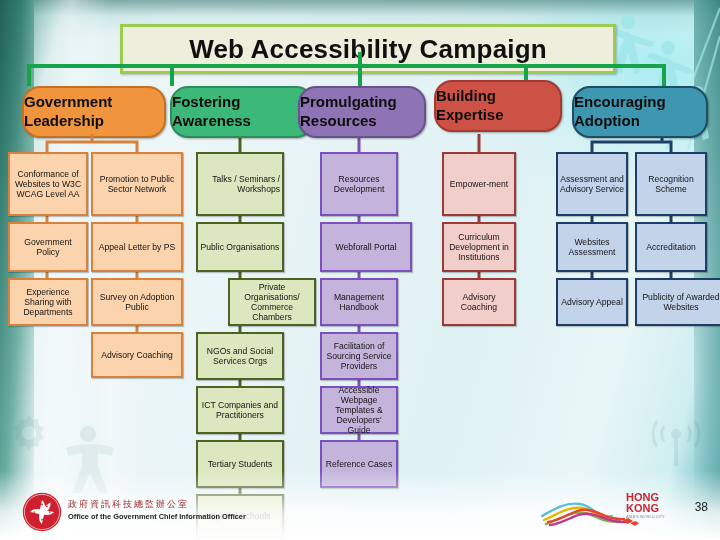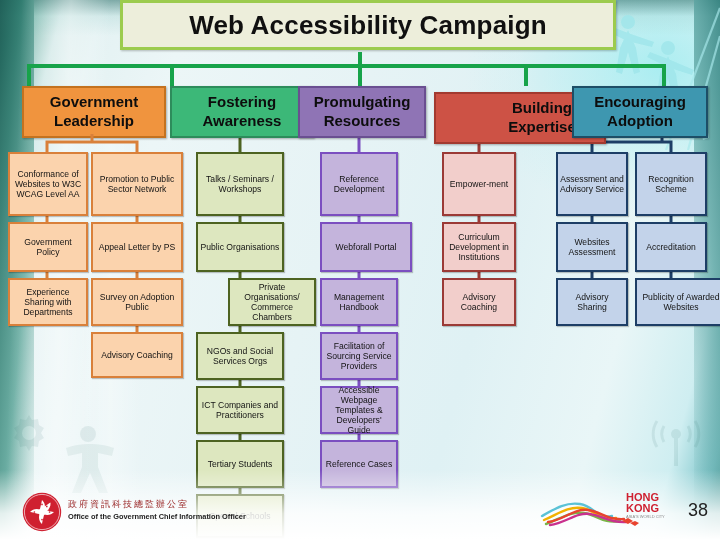--- a/index.html
+++ b/index.html
@@ -35,54 +35,54 @@
   .wm{position:absolute;opacity:.09;color:#2d6b66;pointer-events:none;}
   .wm-gear{left:6px;top:410px;}
   .wm-acc{left:56px;top:424px;}
   .wm-wifi{left:648px;top:418px;opacity:.10;}
 
   
   .artwork{position:absolute;right:0;top:0;width:150px;height:150px;opacity:.95;pointer-events:none;}
 
   
   .title-box{
-    position:absolute;left:120px;top:0;width:490px;height:44px;
+    position:absolute;left:120px;top:24px;width:490px;height:44px;
     border:3px solid #9ccb4e;background:#edeedb;
     display:flex;align-items:center;justify-content:center;
     box-shadow:1px 1px 2px rgba(0,0,0,.25);
   }
   .title-box span{font-size:26px;font-weight:bold;color:#101010;letter-spacing:.2px;}
 
   
   .ln{position:absolute;background:#17a34a;}
   .ln-v{width:4px;}
   .ln-h{height:4px;}
 
   
   .hdr{
     position:absolute;display:flex;align-items:center;justify-content:center;
-    text-align:center;font-size:15px;font-weight:bold;color:#0d0d0d;line-height:1.25;
-    border-width:2px;border-style:solid;box-shadow:1px 1px 2px rgba(0,0,0,.3);
+    text-align:left;font-size:15px;font-weight:bold;color:#0d0d0d;line-height:1.25;
+    border-width:2px;border-style:solid;box-shadow:1px 1px 2px rgba(0,0,0,.3);border-radius:18px;
   }
   
   .node{
     position:absolute;display:flex;align-items:center;justify-content:center;
     text-align:center;color:#131313;line-height:1.18;
     border-width:2px;border-style:solid;box-sizing:border-box;
     font-size:8.6px;padding:1px 2px;
     box-shadow:1px 1px 1px rgba(0,0,0,.22);
   }
 
   
   .hk-emblem{position:absolute;left:22px;top:492px;width:40px;height:40px;}
   .ogcio-text{position:absolute;left:68px;top:498px;}
   .ogcio-cn{font-size:9px;color:#9b2a2a;letter-spacing:2px;white-space:nowrap;font-family:"DejaVu Sans",sans-serif;}
   .ogcio-en{font-size:7.4px;color:#222;white-space:nowrap;margin-top:1px;font-weight:bold;}
   .hk-brand{position:absolute;right:52px;top:486px;width:130px;height:46px;}
-  .pagenum{position:absolute;right:12px;top:500px;font-size:18px;color:#222;}
+  .pagenum{position:absolute;right:12px;top:500px;font-size:12px;color:#222;}
 </style>
 </head>
 <body>
 
 <div id="slide">
 
   <div class="topglow"></div>
   <div class="leftstripe"></div>
   <div class="rightstripe"></div>
   <div class="sheen sheen1"></div>
@@ -179,21 +179,21 @@
   <div class="node" style="left:91px;top:278px;width:92px;height:48px;background:#fbd3ad;border-color:#d9803a;">
       <span>Survey on Adoption Public</span>
     </div>
   <div class="node" style="left:91px;top:332px;width:92px;height:46px;background:#fbd3ad;border-color:#d9803a;">
       <span>Advisory Coaching</span>
     </div>
 
   <div class="hdr" style="left:170px;top:86px;width:140px;height:48px;background:#3cb878;border-color:#2d8c5b;">
     <span>Fostering Awareness</span>
   </div>
-  <div class="node" style="left:196px;top:152px;width:88px;height:64px;background:#dde7bf;border-color:#4d6321;">
+  <div class="node" style="left:196px;top:152px;width:88px;height:64px;background:#dde7bf;border-color:#4d6321;text-align:right;">
       <span>Talks / Seminars / Workshops</span>
     </div>
   <div class="node" style="left:196px;top:222px;width:88px;height:50px;background:#dde7bf;border-color:#4d6321;">
       <span>Public Organisations</span>
     </div>
   <div class="node" style="left:196px;top:278px;width:88px;height:48px;background:#dde7bf;border-color:#4d6321;margin-left:32px;">
       <span>Private Organisations/ Commerce Chambers</span>
     </div>
   <div class="node" style="left:196px;top:332px;width:88px;height:48px;background:#dde7bf;border-color:#4d6321;">
       <span>NGOs and Social Services Orgs</span>
@@ -205,39 +205,39 @@
       <span>Tertiary Students</span>
     </div>
   <div class="node" style="left:196px;top:494px;width:88px;height:44px;background:#dde7bf;border-color:#4d6321;">
       <span>Special Schools</span>
     </div>
 
   <div class="hdr" style="left:298px;top:86px;width:124px;height:48px;background:#8f74b5;border-color:#6a4f91;">
     <span>Promulgating Resources</span>
   </div>
   <div class="node" style="left:320px;top:152px;width:78px;height:64px;background:#c4b4dc;border-color:#7b4fc0;">
-      <span>Reference Development</span>
+      <span>Resources Development</span>
     </div>
   <div class="node" style="left:320px;top:222px;width:92px;height:50px;background:#c4b4dc;border-color:#7b4fc0;">
       <span>Webforall Portal</span>
     </div>
   <div class="node" style="left:320px;top:278px;width:78px;height:48px;background:#c4b4dc;border-color:#7b4fc0;">
       <span>Management Handbook</span>
     </div>
   <div class="node" style="left:320px;top:332px;width:78px;height:48px;background:#c4b4dc;border-color:#7b4fc0;">
       <span>Facilitation of Sourcing Service Providers</span>
     </div>
   <div class="node" style="left:320px;top:386px;width:78px;height:48px;background:#c4b4dc;border-color:#7b4fc0;">
       <span>Accessible Webpage Templates &amp; Developers' Guide</span>
     </div>
   <div class="node" style="left:320px;top:440px;width:78px;height:48px;background:#c4b4dc;border-color:#7b4fc0;">
       <span>Reference Cases</span>
     </div>
 
-  <div class="hdr" style="left:434px;top:92px;width:124px;height:48px;background:#cd5245;border-color:#a23a30;padding-left:44px;">
+  <div class="hdr" style="left:434px;top:80px;width:124px;height:48px;background:#cd5245;border-color:#a23a30;">
     <span>Building Expertise</span>
   </div>
   <div class="node" style="left:442px;top:152px;width:74px;height:64px;background:#f2cecb;border-color:#9b3a36;">
       <span>Empower-ment</span>
     </div>
   <div class="node" style="left:442px;top:222px;width:74px;height:50px;background:#f2cecb;border-color:#9b3a36;">
       <span>Curriculum Development in Institutions</span>
     </div>
   <div class="node" style="left:442px;top:278px;width:74px;height:48px;background:#f2cecb;border-color:#9b3a36;">
       <span>Advisory Coaching</span>
@@ -247,21 +247,21 @@
     <span>Encouraging Adoption</span>
   </div>
 
   <div class="node" style="left:556px;top:152px;width:72px;height:64px;background:#c3d3ea;border-color:#1d3e66;">
       <span>Assessment and Advisory Service</span>
     </div>
   <div class="node" style="left:556px;top:222px;width:72px;height:50px;background:#c3d3ea;border-color:#1d3e66;">
       <span>Websites Assessment</span>
     </div>
   <div class="node" style="left:556px;top:278px;width:72px;height:48px;background:#c3d3ea;border-color:#1d3e66;">
-      <span>Advisory Sharing</span>
+      <span>Advisory Appeal</span>
     </div>
 
   <div class="node" style="left:635px;top:152px;width:72px;height:64px;background:#c3d3ea;border-color:#1d3e66;">
       <span>Recognition Scheme</span>
     </div>
   <div class="node" style="left:635px;top:222px;width:72px;height:50px;background:#c3d3ea;border-color:#1d3e66;">
       <span>Accreditation</span>
     </div>
   <div class="node" style="left:635px;top:278px;width:92px;height:48px;background:#c3d3ea;border-color:#1d3e66;">
       <span>Publicity of Awarded Websites</span>

